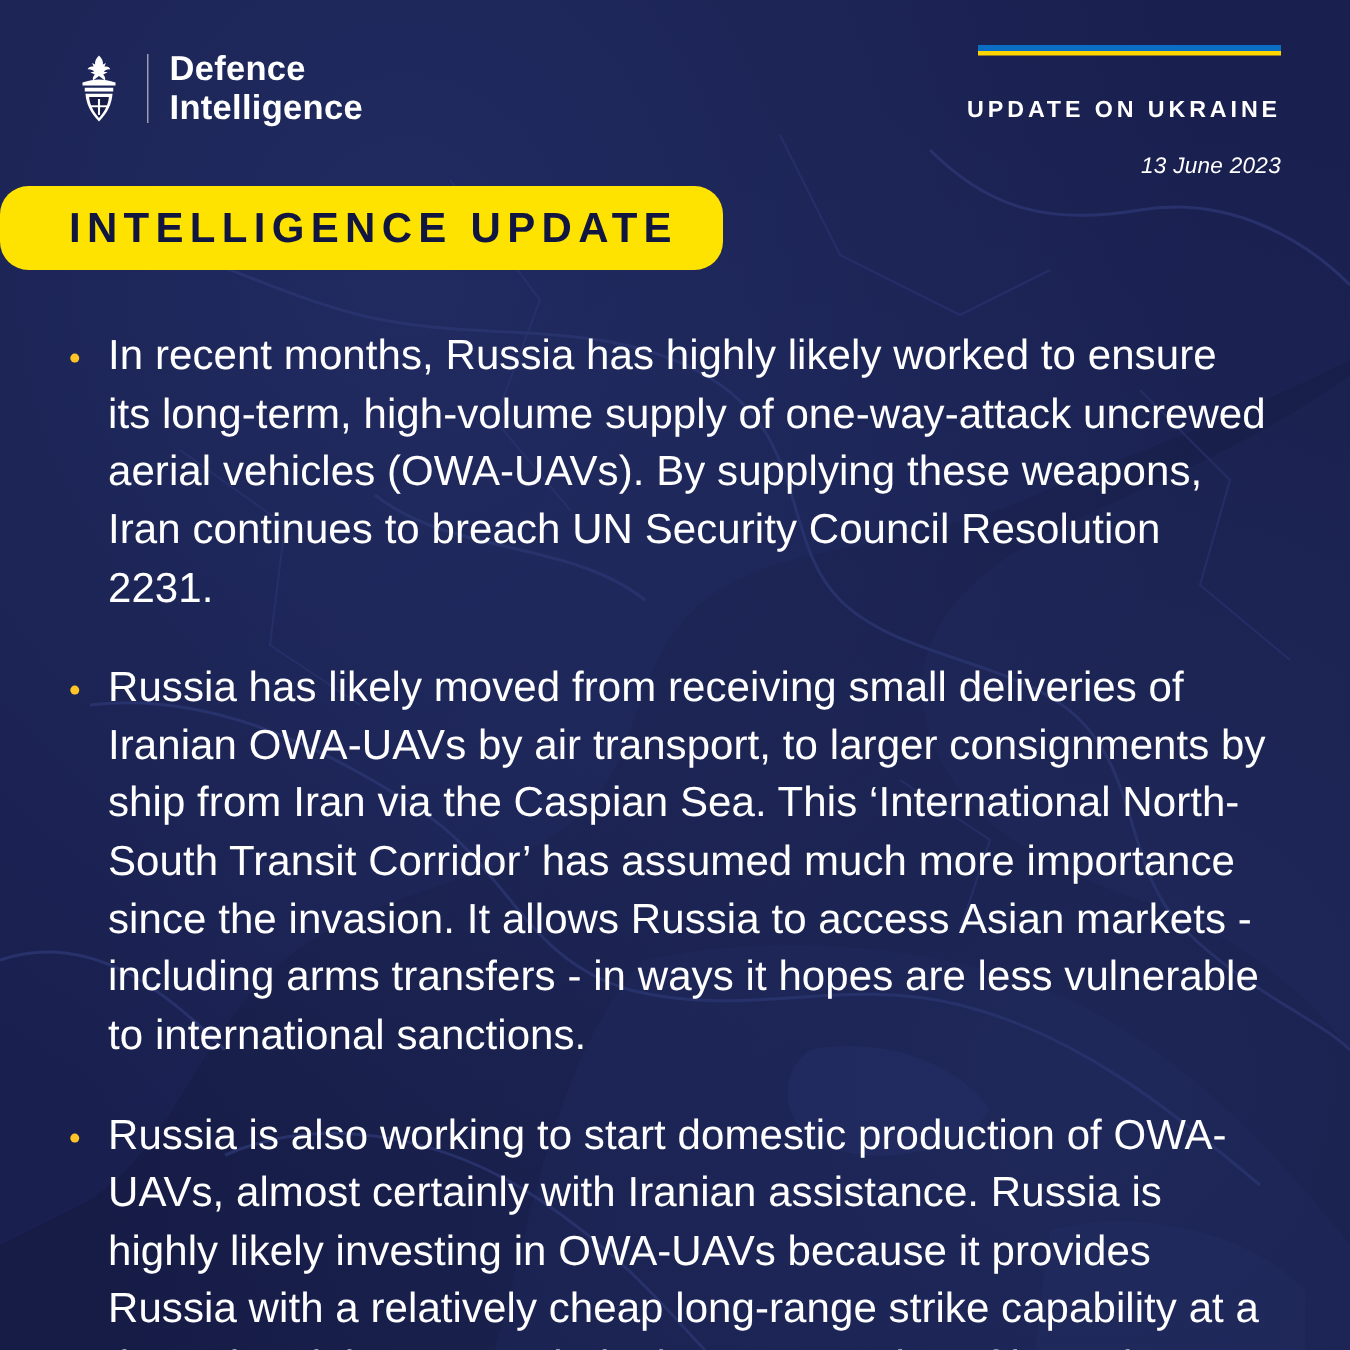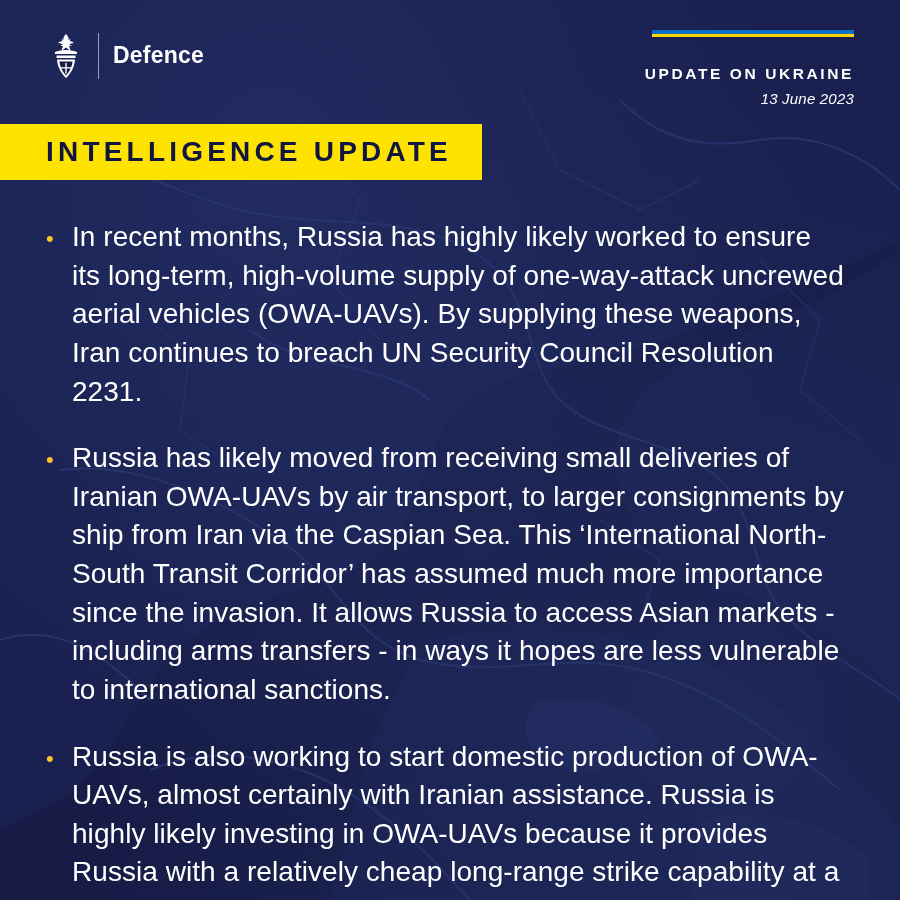--- a/index.html
+++ b/index.html
@@ -97,32 +97,33 @@
     color: #ffffff;
     font-size: 15.5px;
     font-weight: bold;
     letter-spacing: 2.6px;
     margin-top: 28px;
   }
   .update-date {
     color: #ffffff;
     font-size: 15px;
     font-style: italic;
-    margin-top: 7px;
+    margin-top: 19px;
     letter-spacing: 0.2px;
   }
   .banner {
     position: absolute;
     left: 0;
     top: 124px;
     background: #ffe300;
     height: 56px;
     display: flex;
     align-items: center;
     padding: 0 30px 0 46px;
+    border-radius: 19px;
   }
   .banner-text {
     color: #101640;
     font-size: 28px;
     font-weight: bold;
     letter-spacing: 4.2px;
   }
   .content {
     position: absolute;
     left: 46px;
@@ -209,20 +210,21 @@
           <path d="M13.4 28.6 L26.6 28.6 C26.2 33.4 23.8 38.4 20 42.6 C16.2 38.4 13.8 33.4 13.4 28.6 Z"></path>
         </g>
         <g fill="#ffffff">
           <path d="M19.3 30 L20.7 30 L20.7 40.6 L19.3 40.6 Z"></path>
           <path d="M14.4 34.2 L25.6 34.2 L25.6 35.5 L14.4 35.5 Z"></path>
         </g>
       </svg>
       <div class="crest-rule"></div>
       <div class="dept">
         <div class="dept-line1">Defence</div>
+        <div class="dept-line2">Intelligence</div>
       </div>
     </div>
 
     <div class="update-block">
       <div class="flag">
         <div class="flag-blue"></div>
         <div class="flag-yellow"></div>
       </div>
       <div class="update-title">UPDATE ON UKRAINE</div>
       <div class="update-date">13 June 2023</div>

